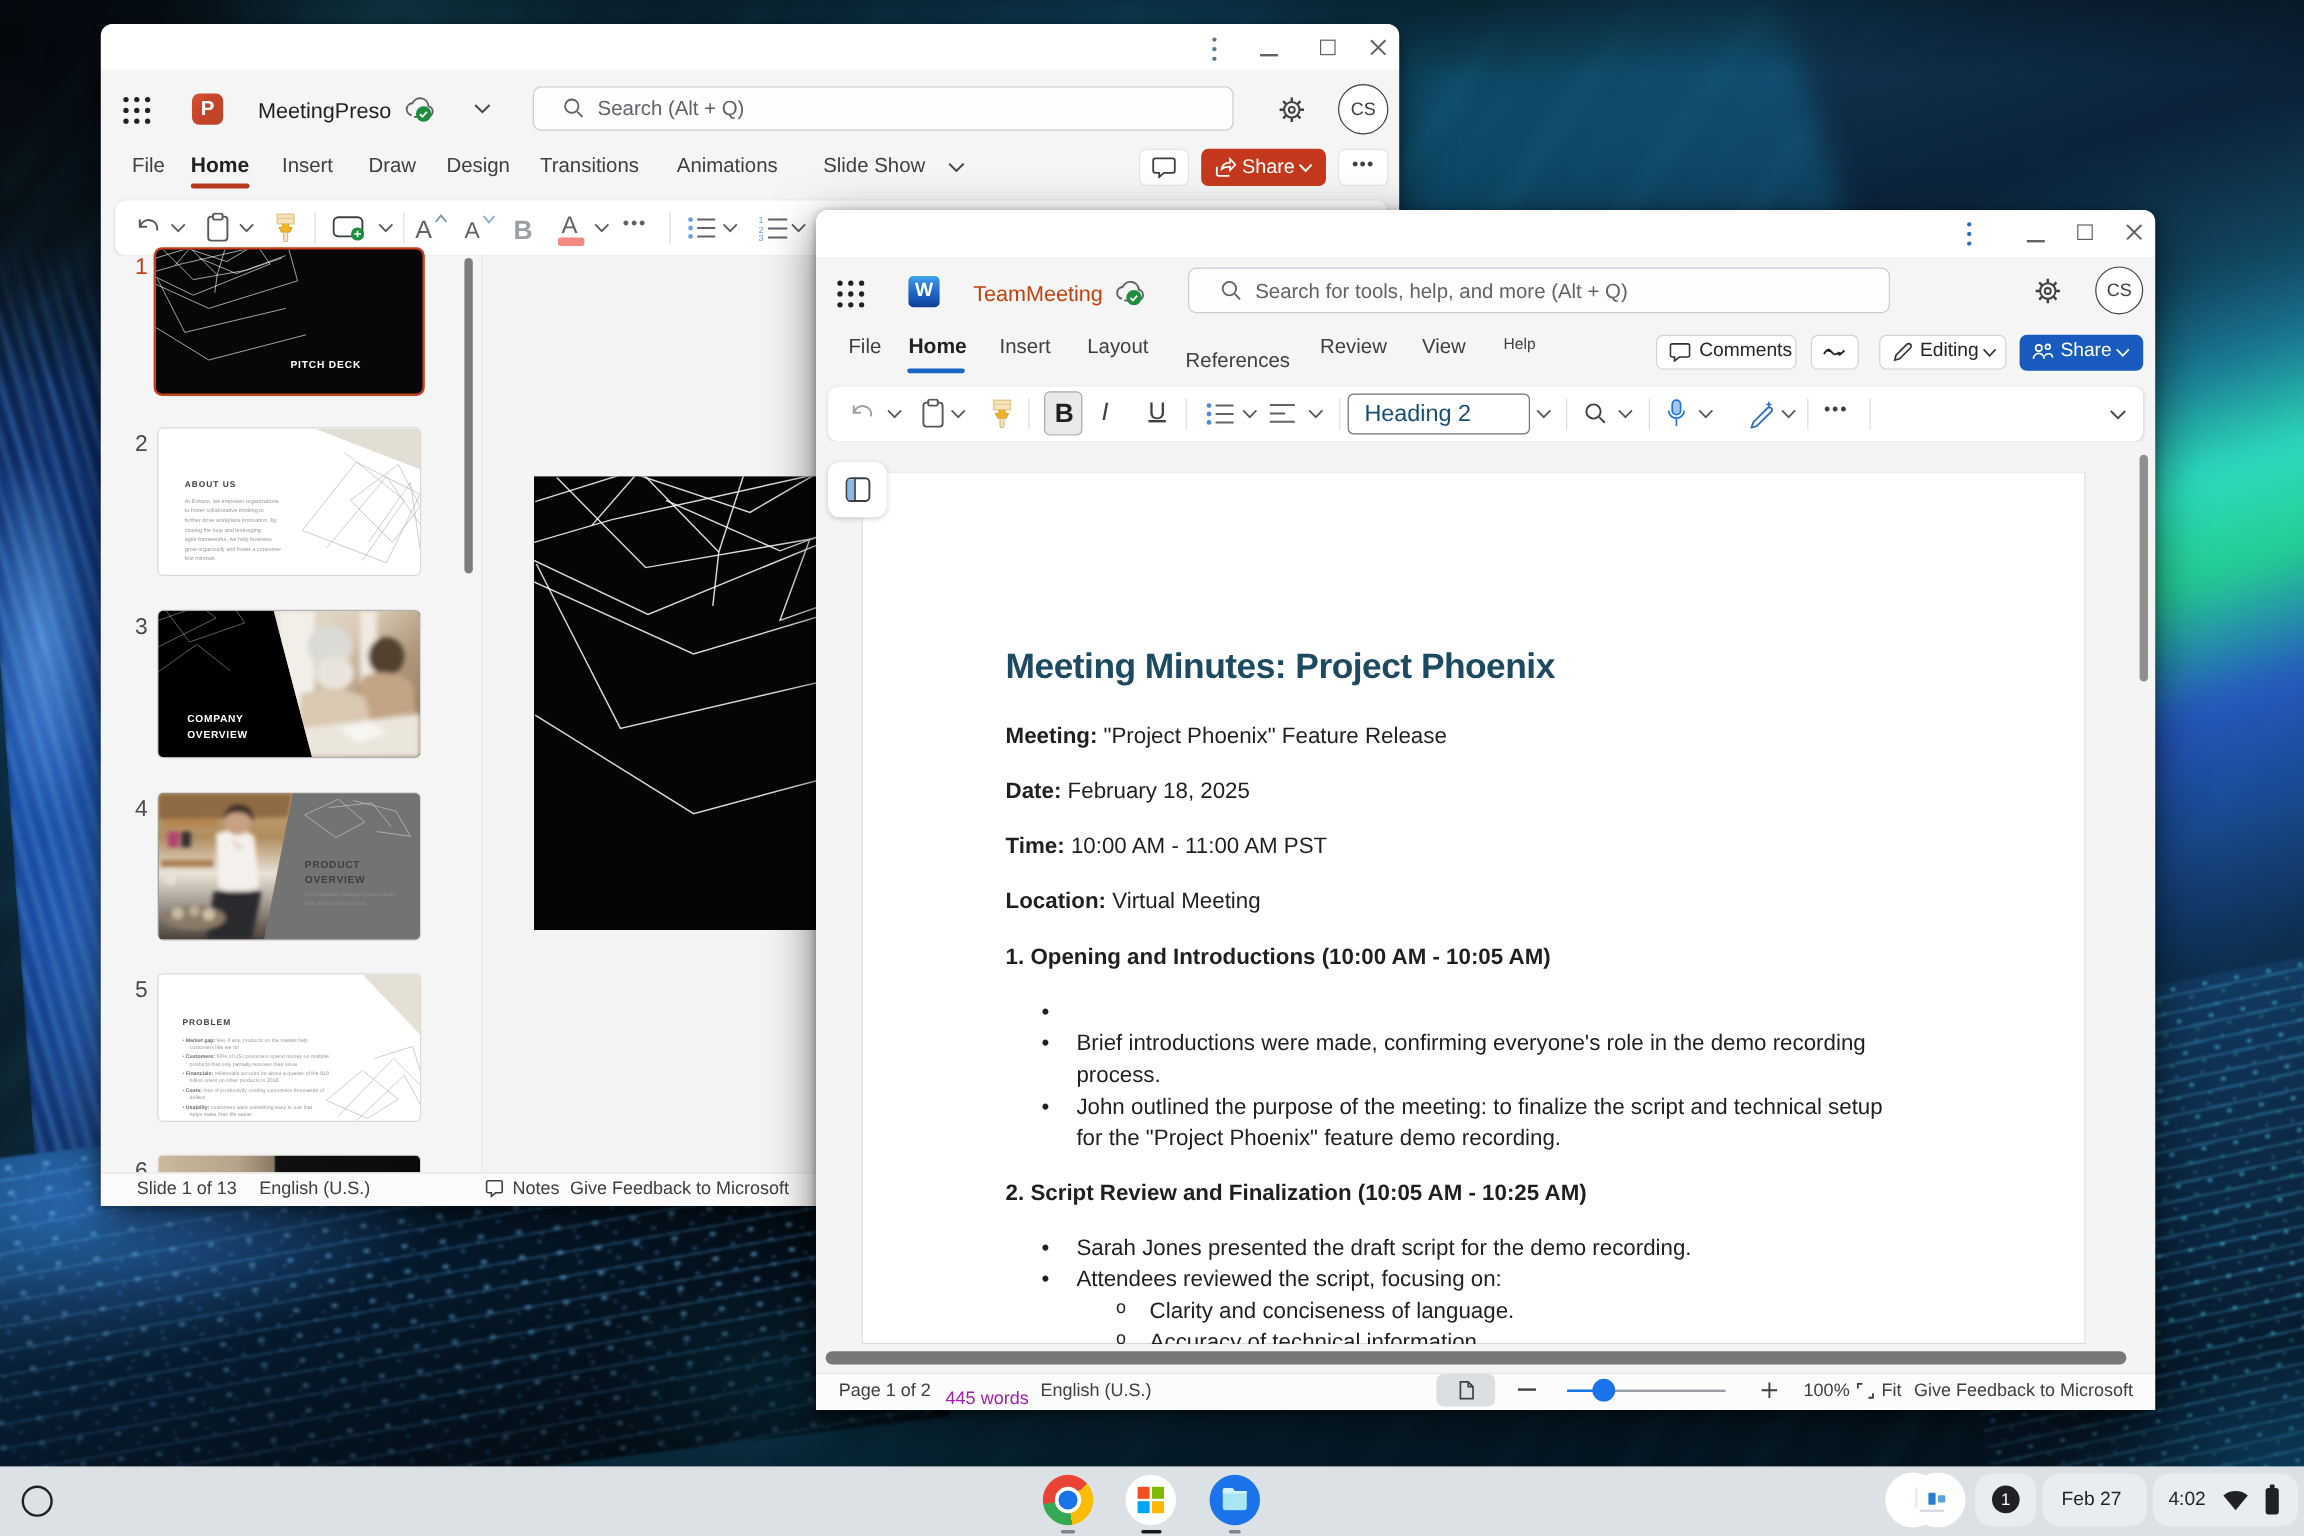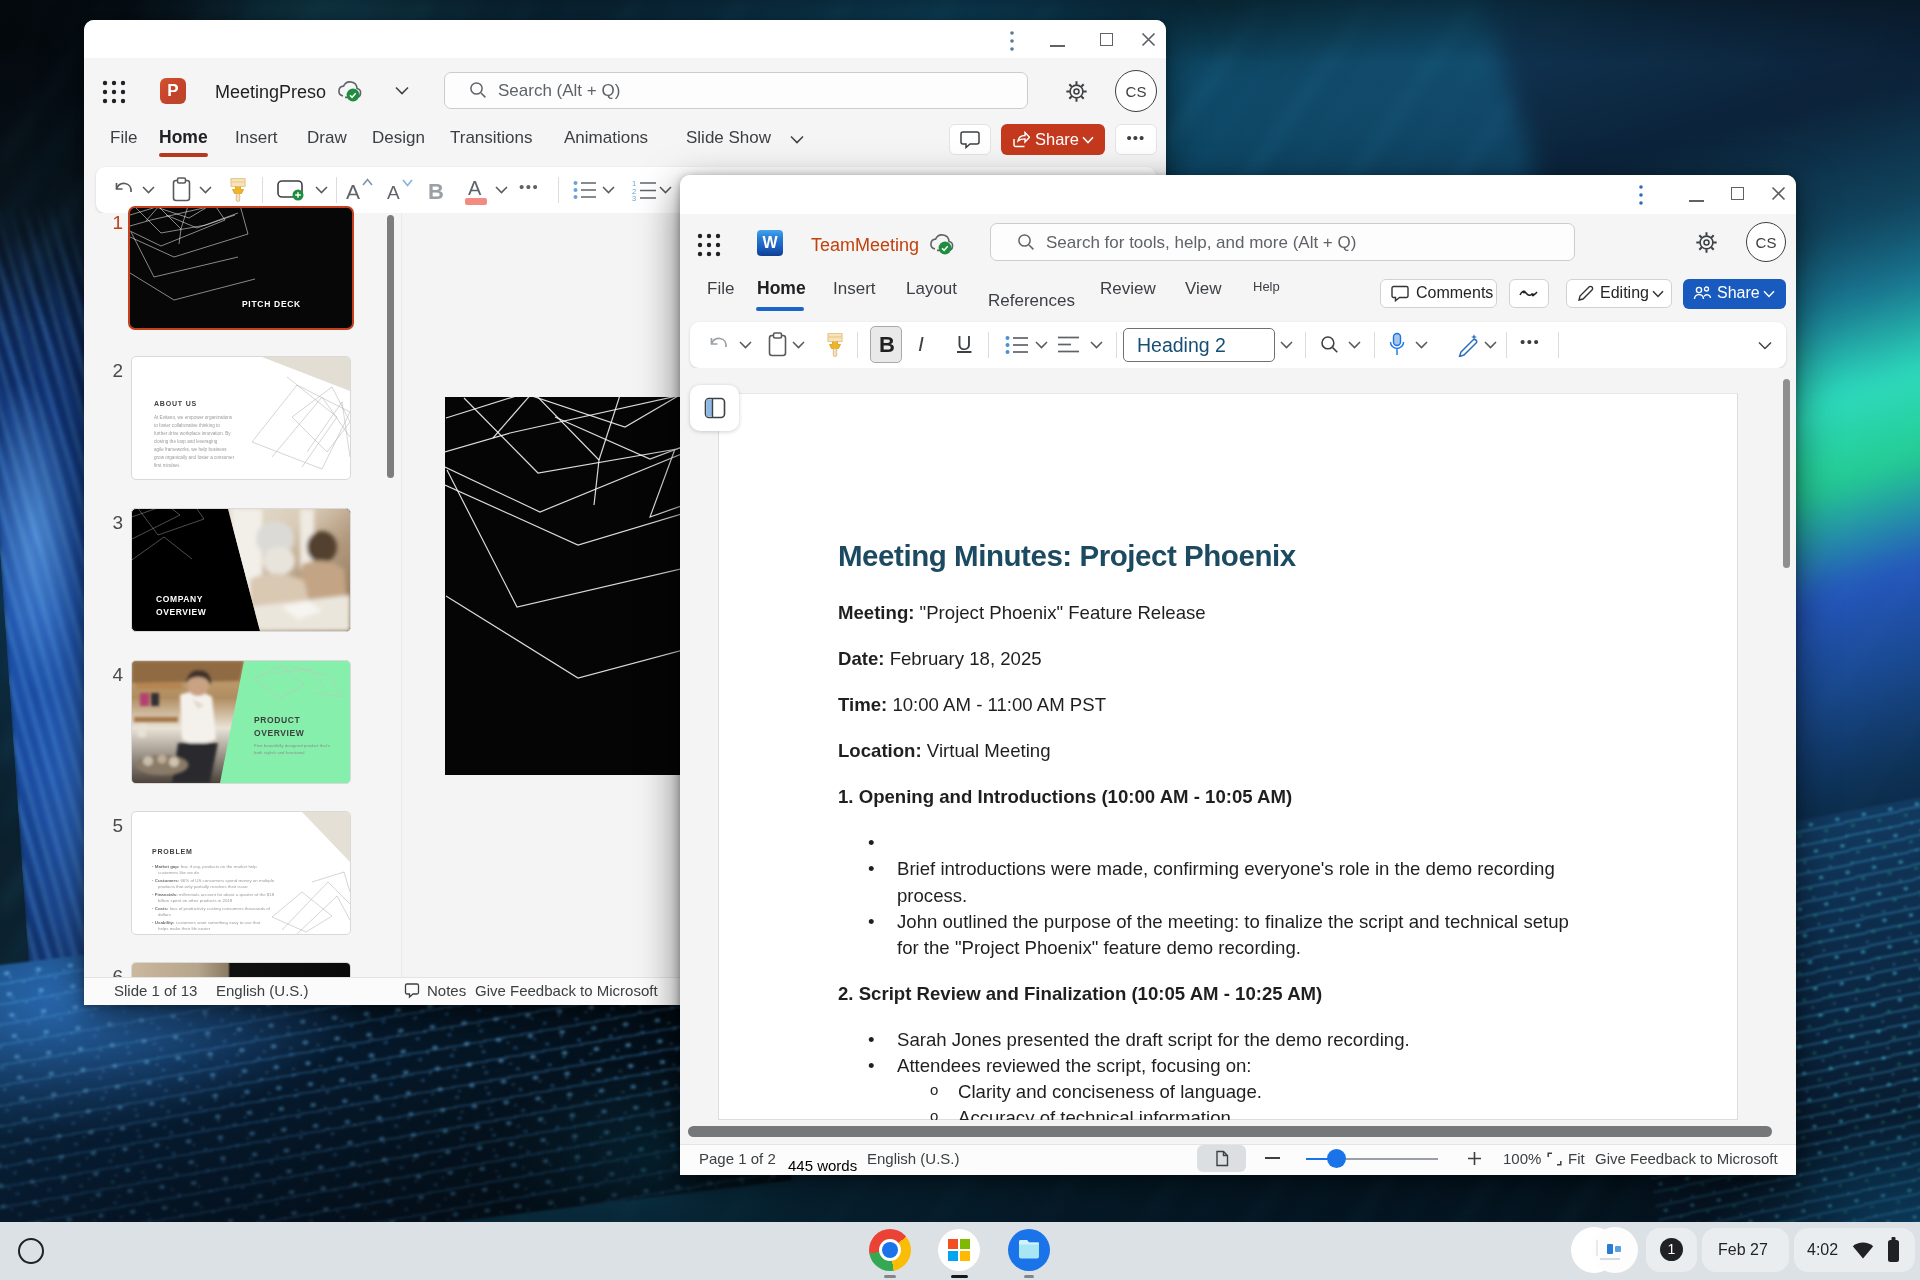--- a/index.html
+++ b/index.html
@@ -370,21 +370,21 @@
       <g fill="none" stroke="rgba(255,255,255,.5)" stroke-width=".6">
         <path d="M-6 10 L40 -6"></path>
           <path d="M-8 34 L48 6 L30 -8"></path>
           <path d="M2 -6 L26 26 L72 10 L58 -10"></path>
         <path d="M-10 58 L32 28 L60 50"></path>
       </g>
       <text x="24" y="93" fill="#fff" font-size="8.5" font-weight="bold" letter-spacing=".6">COMPANY</text>
       <text x="24" y="106" fill="#fff" font-size="8.5" font-weight="bold" letter-spacing=".6">OVERVIEW</text>
     </svg>
   </div>
-  <div class="abs" style="left:47px;top:640px;width:220px;height:124px;border:1px solid #d9d9d9;border-radius:5px;background:#86efac;overflow:hidden;">
+  <div class="abs" style="left:47px;top:640px;width:220px;height:124px;border:1px solid #d9d9d9;border-radius:5px;background:#737373;overflow:hidden;">
     <svg width="218" height="122" viewBox="0 0 218 122">
       <defs>
         <linearGradient id="ph4" x1="0" y1="0" x2="0" y2="1">
           <stop offset="0" stop-color="#c9a979"></stop>
             <stop offset=".3" stop-color="#b08d60"></stop>
           <stop offset=".55" stop-color="#e9e2d6"></stop>
             <stop offset="1" stop-color="#4c423a"></stop>
         </linearGradient>
         <filter id="blur4" x="-20%" y="-20%" width="140%" height="140%">
             <feGaussianBlur stdDeviation="1.6"></feGaussianBlur>
@@ -682,21 +682,21 @@
   <div class="abs" style="left:250px;top:932px;font-size:15px;color:#1f1f1f;">o</div>
   <div class="abs" style="left:278px;top:932px;font-size:18.6px;color:#1f1f1f;">Accuracy of technical information.</div>
 
   <div class="abs" style="left:38px;top:945px;width:1022px;height:7px;background:#f4f4f5;"></div>
 
   <div class="abs" style="left:1103px;top:204px;width:7px;height:189px;background:#8f8f8f;border-radius:4px;"></div>
   <div class="abs" style="left:8px;top:951px;width:1084px;height:11px;background:#757779;border-radius:6px;"></div>
 
   <div class="abs" style="left:0;top:969px;width:1116px;height:31px;background:#fcfcfc;border-top:1px solid #e4e4e4;"></div>
   <div class="abs" style="left:19px;top:975px;font-size:15px;color:#3c4043;">Page 1 of 2</div>
-  <div class="abs" style="left:108px;top:982px;font-size:15px;color:#000000;">445 words</div>
+  <div class="abs" style="left:108px;top:982px;font-size:15px;color:#a21caf;">445 words</div>
   <div class="abs" style="left:187px;top:975px;font-size:15px;color:#3c4043;">English (U.S.)</div>
   <div class="abs" style="left:517px;top:970px;width:49px;height:27px;background:#dcdfe2;border-radius:6px;"></div>
   <svg class="abs" style="left:535px;top:975px;" width="14" height="17" viewBox="0 0 14 17">
     <path d="M2 1.5 h6.5 l4 4 v10 h-10.5 z M8.5 1.5 v4 h4" fill="none" stroke="#3c4043" stroke-width="1.4"></path>
   </svg>
   <div class="abs" style="left:585px;top:982px;width:15px;height:2.4px;background:#3c4043;"></div>
   <div class="abs" style="left:626px;top:983px;width:132px;height:2.4px;background:#9aa0a6;"></div>
   <div class="abs" style="left:626px;top:983px;width:26px;height:2.4px;background:#1a73e8;"></div>
   <div class="abs" style="left:647px;top:974px;width:19px;height:19px;border-radius:50%;background:#1a73e8;"></div>
   <svg class="abs" style="left:787px;top:976px;" width="15" height="15" viewBox="0 0 15 15">

